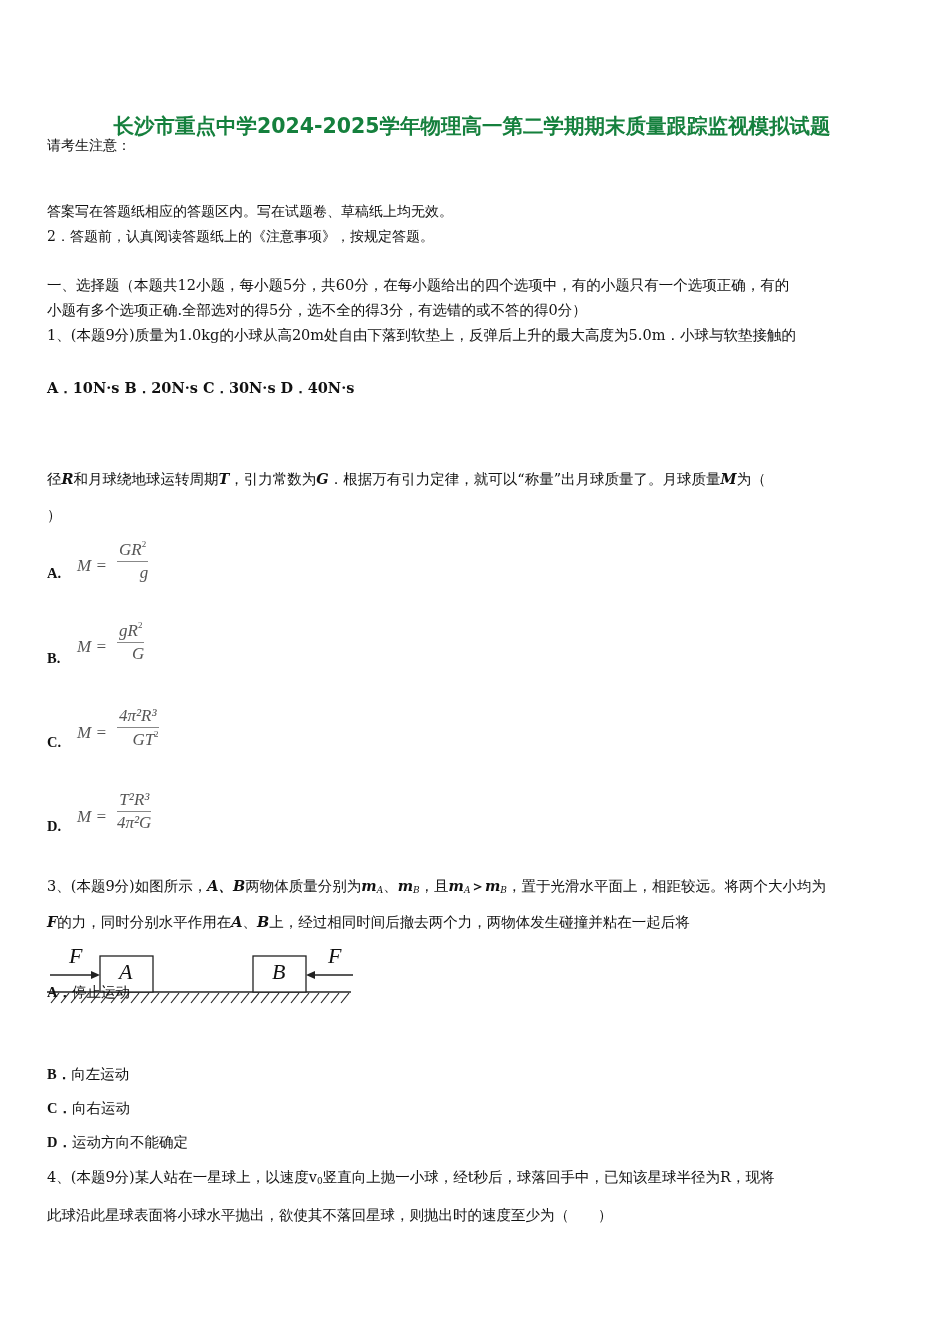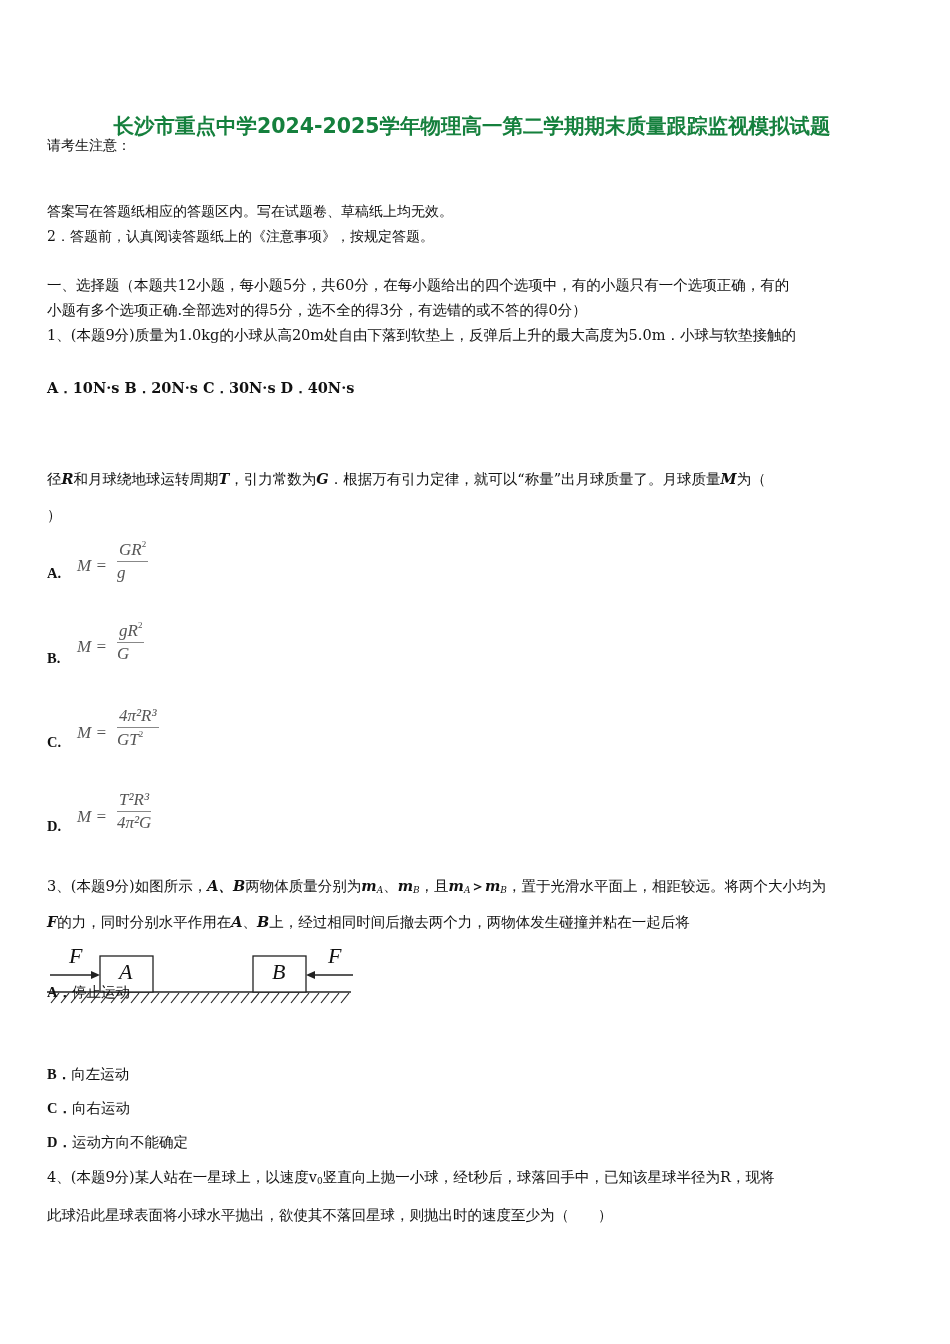--- a/index.html
+++ b/index.html
@@ -14,21 +14,21 @@
   .b { font-weight: bold; }
   .i { font-style: italic; }
   .sub { font-size: 9px; vertical-align: -2px; }
   .sup { font-size: 9px; vertical-align: 6px; }
   .opt-label { font-weight: bold; font-family: "Liberation Serif", serif; }
   .formula-row { position: absolute; left: 47px; height: 60px; }
   .formula-row .opt-label { position: absolute; left: 0; font-size: 14.5px; }
   .frac-formula { position: absolute; left: 30px; font-family: "Liberation Serif", serif;
                   font-style: italic; color: #555; font-size: 17px; }
   .frac-formula .lhs { position: absolute; left: 0; white-space: nowrap; }
-  .frac-formula .frac { position: absolute; left: 40px; top: -17px; text-align: left; }
+  .frac-formula .frac { position: absolute; left: 40px; top: -17px; text-align: right; }
   .frac-formula .num { display: block; padding: 0 2px 1px 2px; white-space: nowrap; }
   .frac-formula .den { display: block; border-top: 1px solid #888; padding-top: 1px; white-space: nowrap; }
   .frac-formula .s { font-size: 9px; vertical-align: 8px; font-style: normal; }
   .diagram { position: absolute; left: 47px; top: 945px; }
 </style>
 </head>
 <body>
 
 <div class="page">
 

